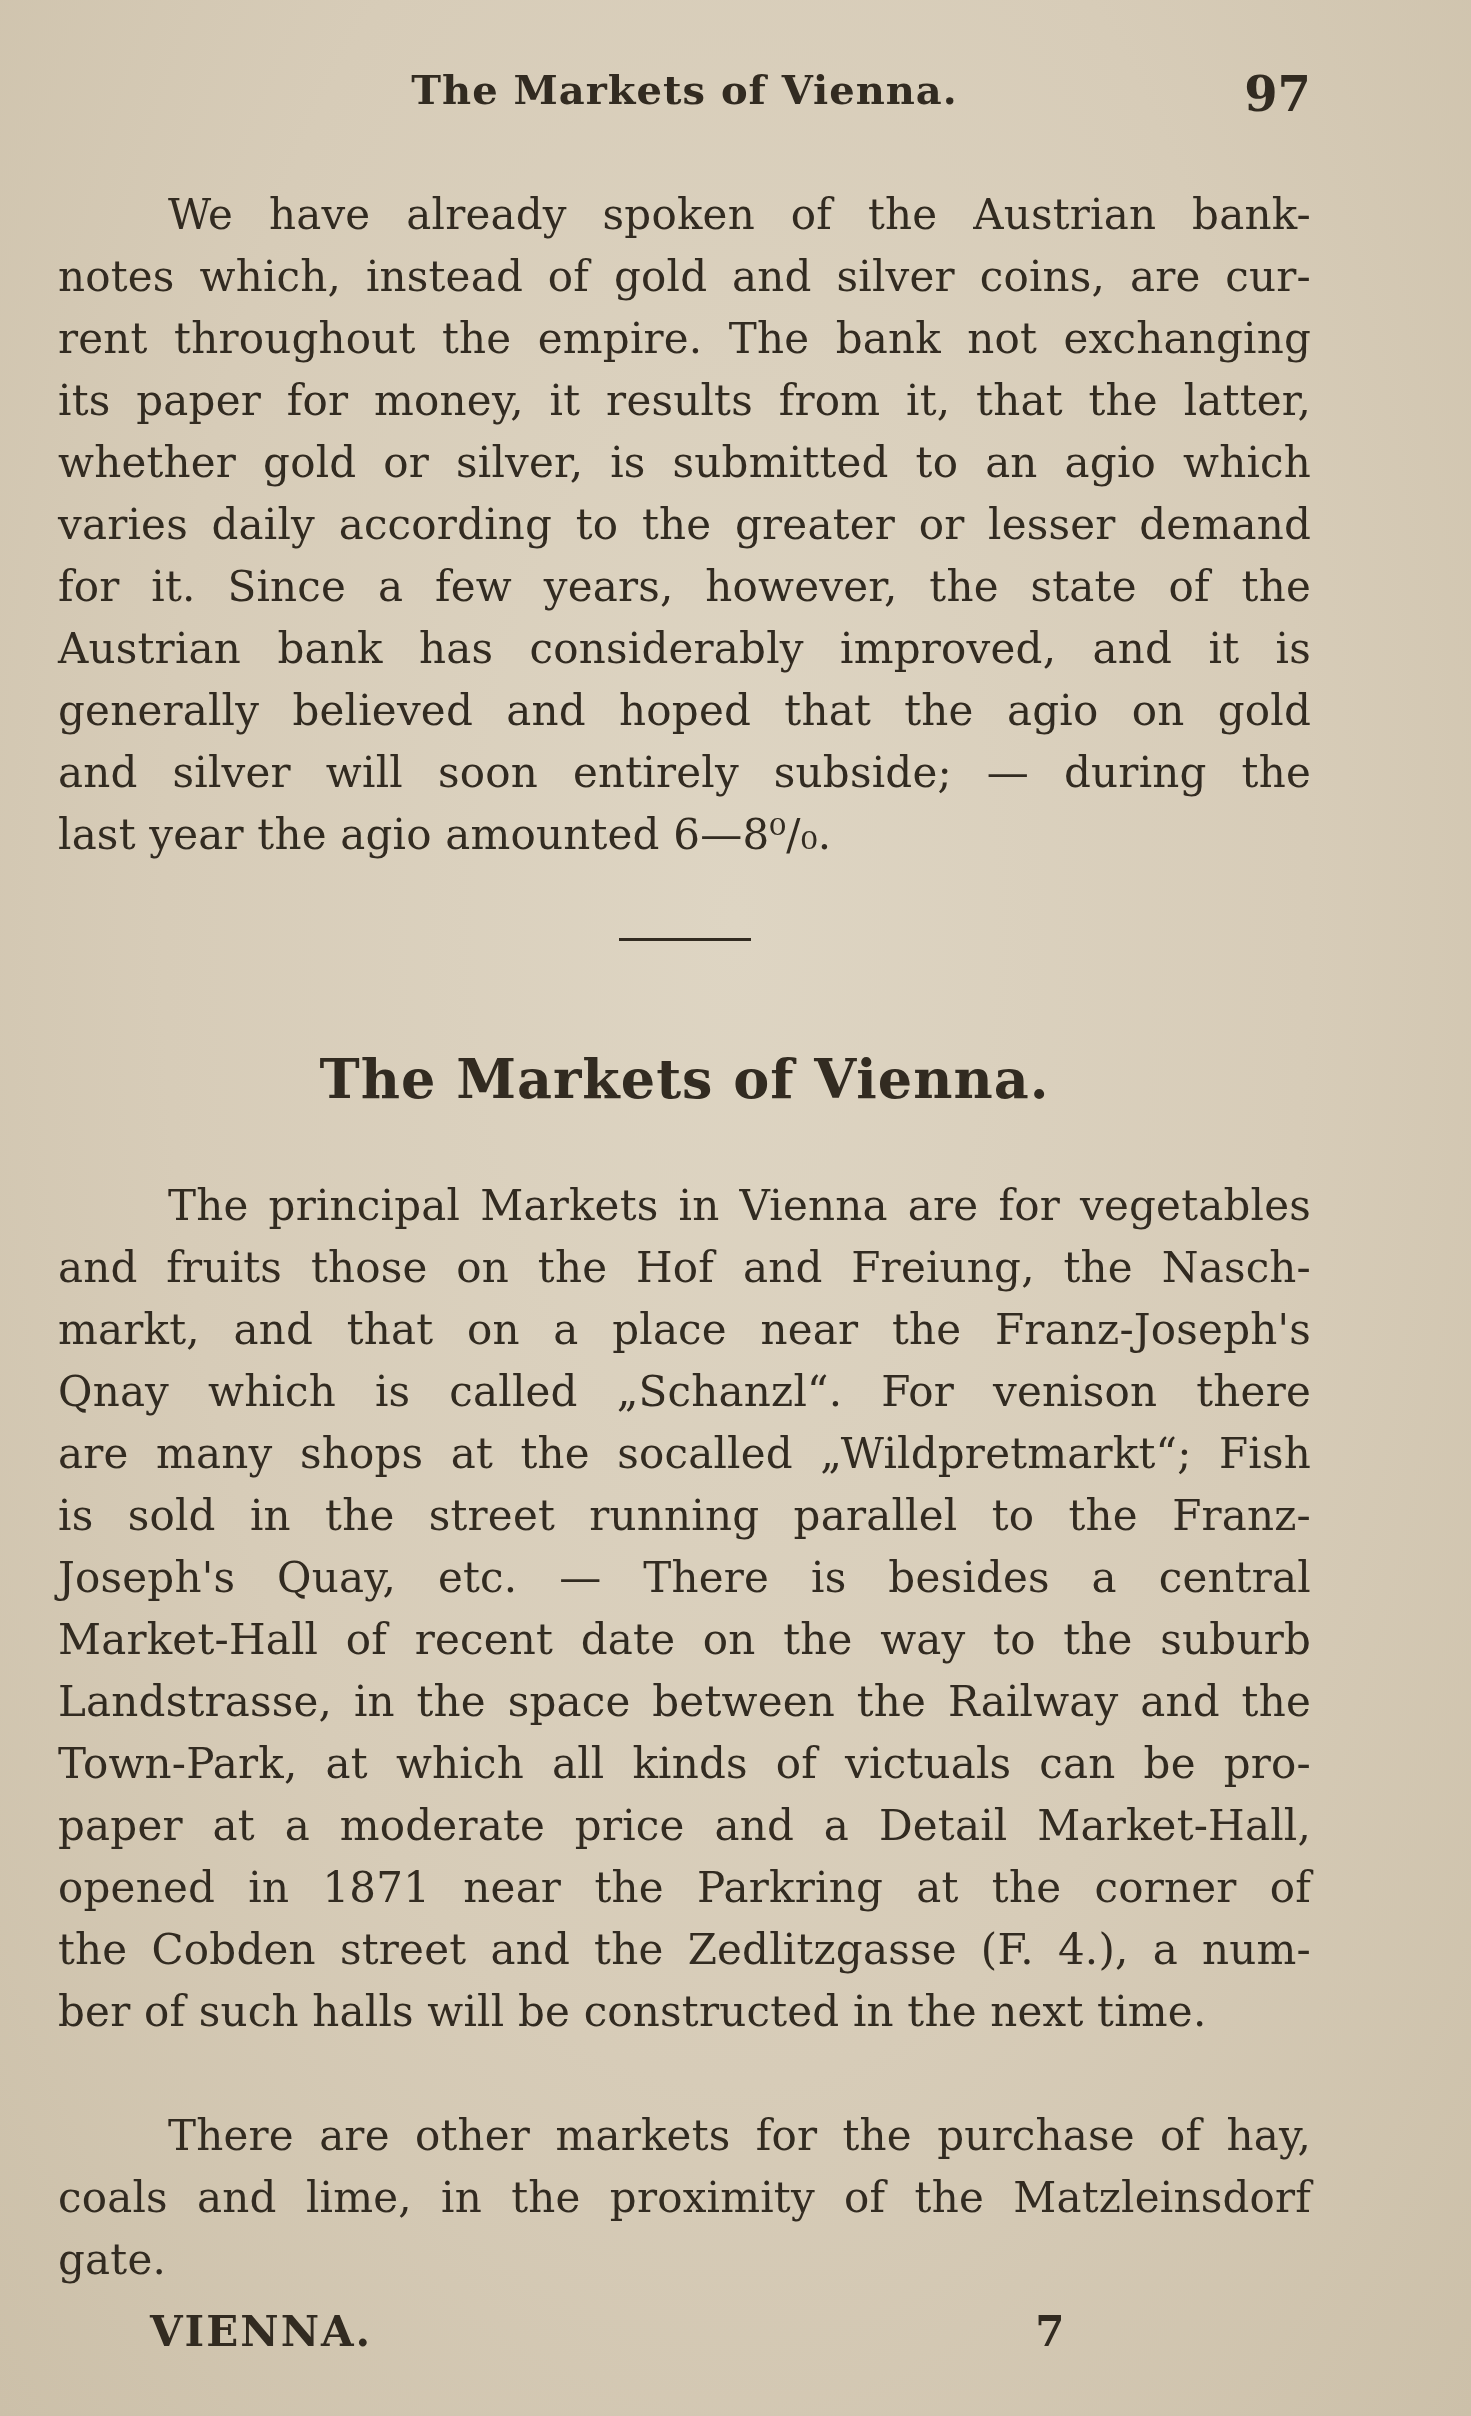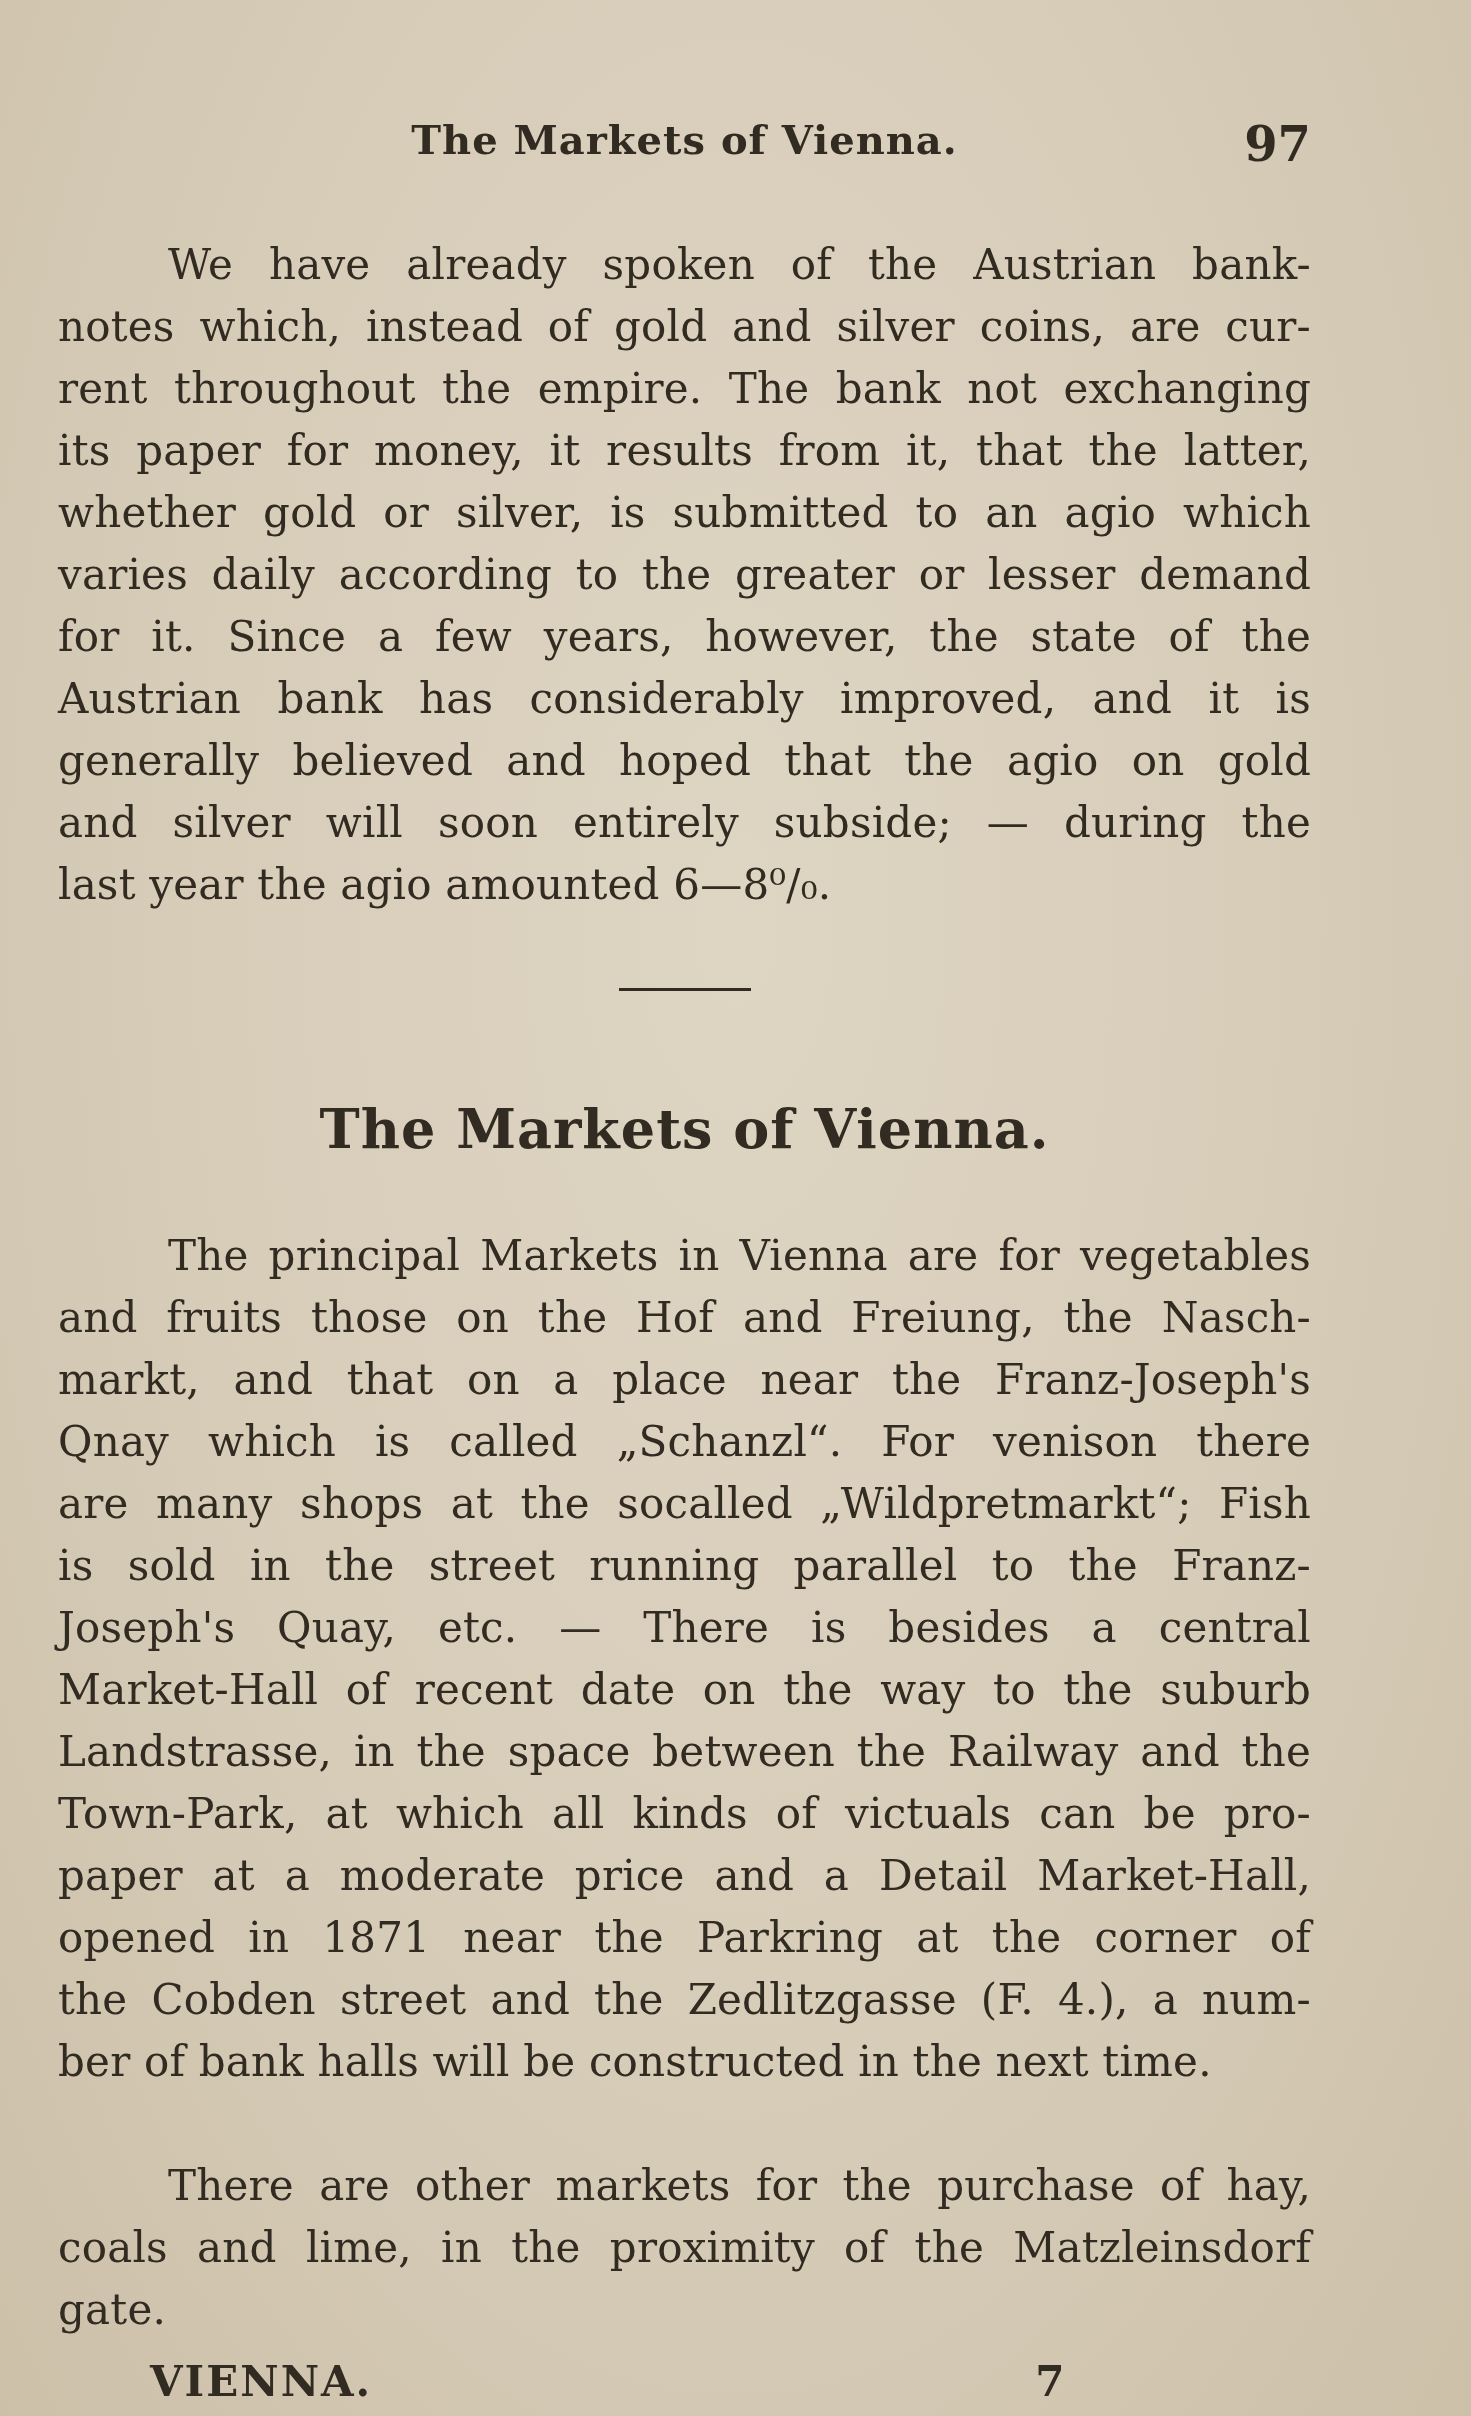--- a/index.html
+++ b/index.html
@@ -5,21 +5,21 @@
   html, body {
     margin: 0;
     padding: 0;
     background: #b9ac95;
   }
   .page {
     position: relative;
     width: 1471px;
     height: 2416px;
     box-sizing: border-box;
-    padding-top: 116px;
+    padding-top: 66px;
     background: radial-gradient(ellipse at 50% 38%,
         var(--paper_light, #ded5c3) 0%,
         var(--paper, #d7ccb8) 55%,
         var(--paper_dark, #ccc0a9) 100%);
     font-family: "DejaVu Serif", "Liberation Serif", serif;
     color: var(--ink, #322b21);
     overflow: hidden;
   }
   .header-row {
     position: relative;
@@ -135,21 +135,21 @@
         <div class="line">Qnay which is called „Schanzl“. For venison there</div>
         <div class="line">are many shops at the socalled „Wildpretmarkt“; Fish</div>
         <div class="line">is sold in the street running parallel to the Franz-</div>
         <div class="line">Joseph's Quay, etc. — There is besides a central</div>
         <div class="line">Market-Hall of recent date on the way to the suburb</div>
         <div class="line">Landstrasse, in the space between the Railway and the</div>
         <div class="line">Town-Park, at which all kinds of victuals can be pro-</div>
         <div class="line">paper at a moderate price and a Detail Market-Hall,</div>
         <div class="line">opened in 1871 near the Parkring at the corner of</div>
         <div class="line">the Cobden street and the Zedlitzgasse (F. 4.), a num-</div>
-        <div class="line last">ber of bank halls will be constructed in the next time.</div>
+        <div class="line last">ber of such halls will be constructed in the next time.</div>
       </div>
 
     <div class="para indent closing">
         <div class="line">There are other markets for the purchase of hay,</div>
         <div class="line">coals and lime, in the proximity of the Matzleinsdorf</div>
         <div class="line last">gate.</div>
       </div>
 
     <div class="footer-row">
       <span class="footer-left">VIENNA.</span>

